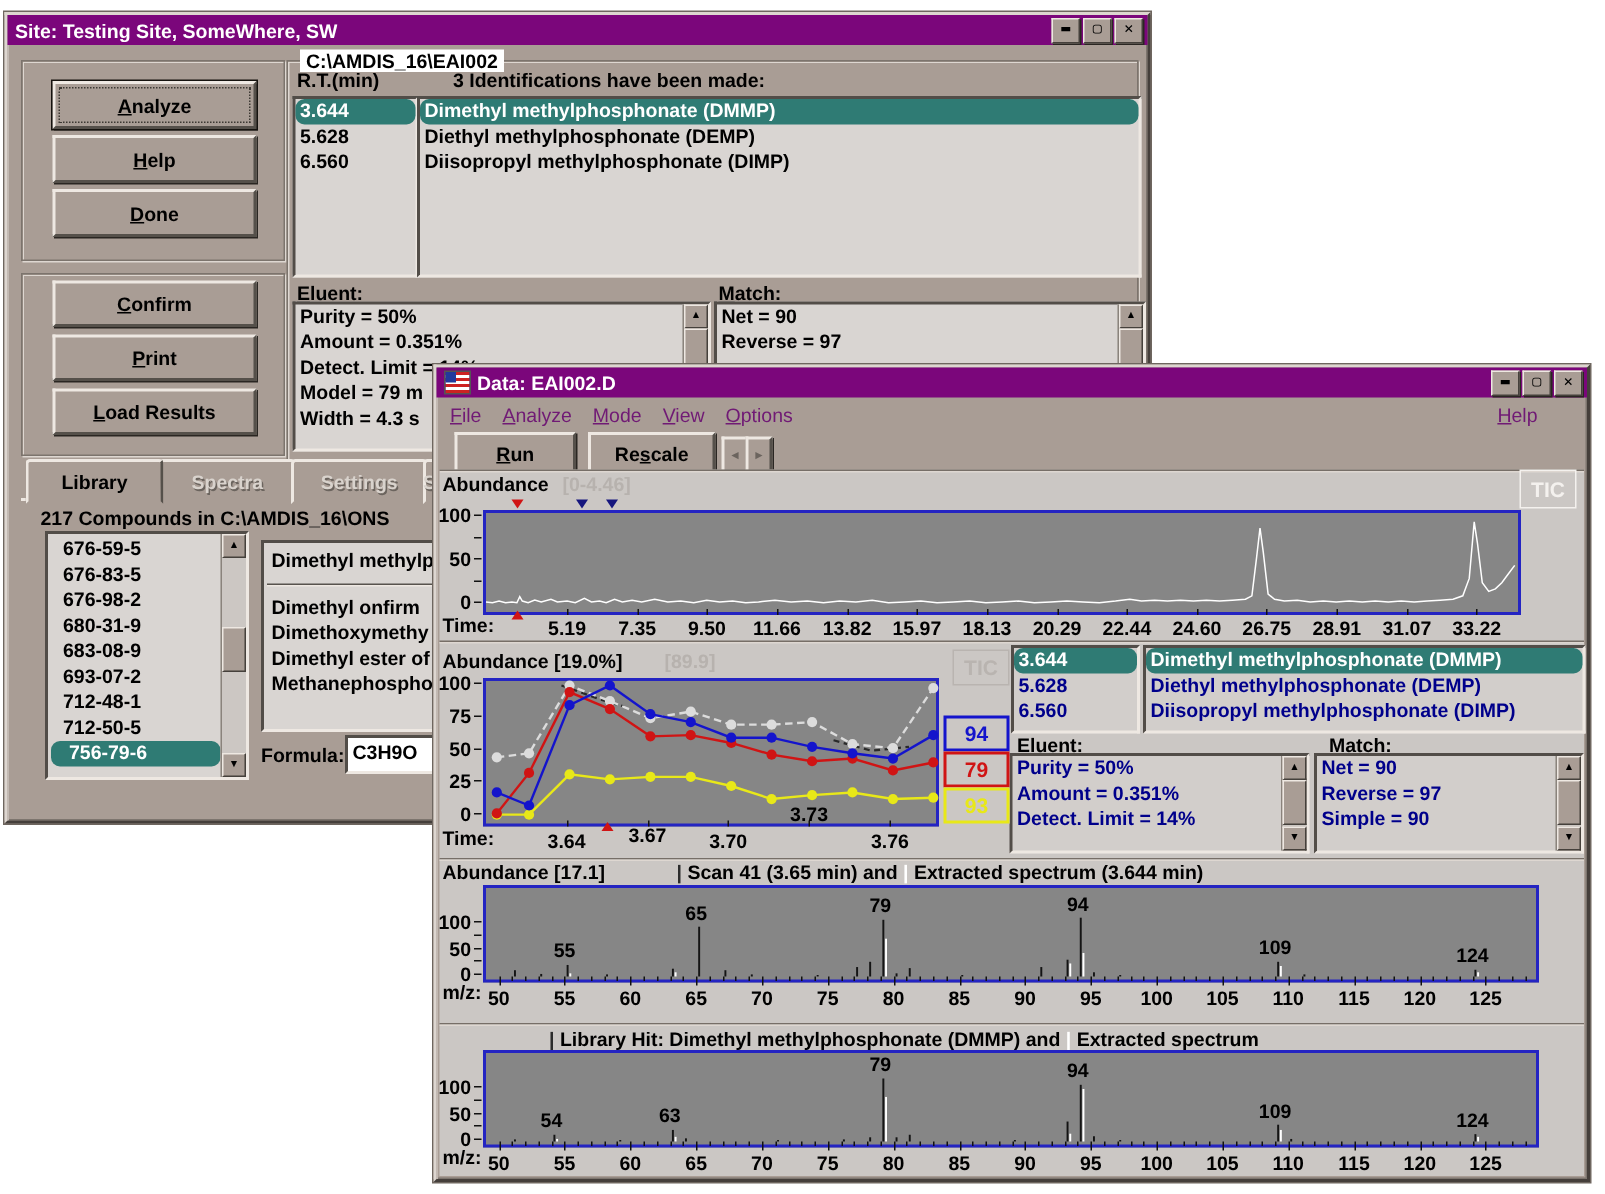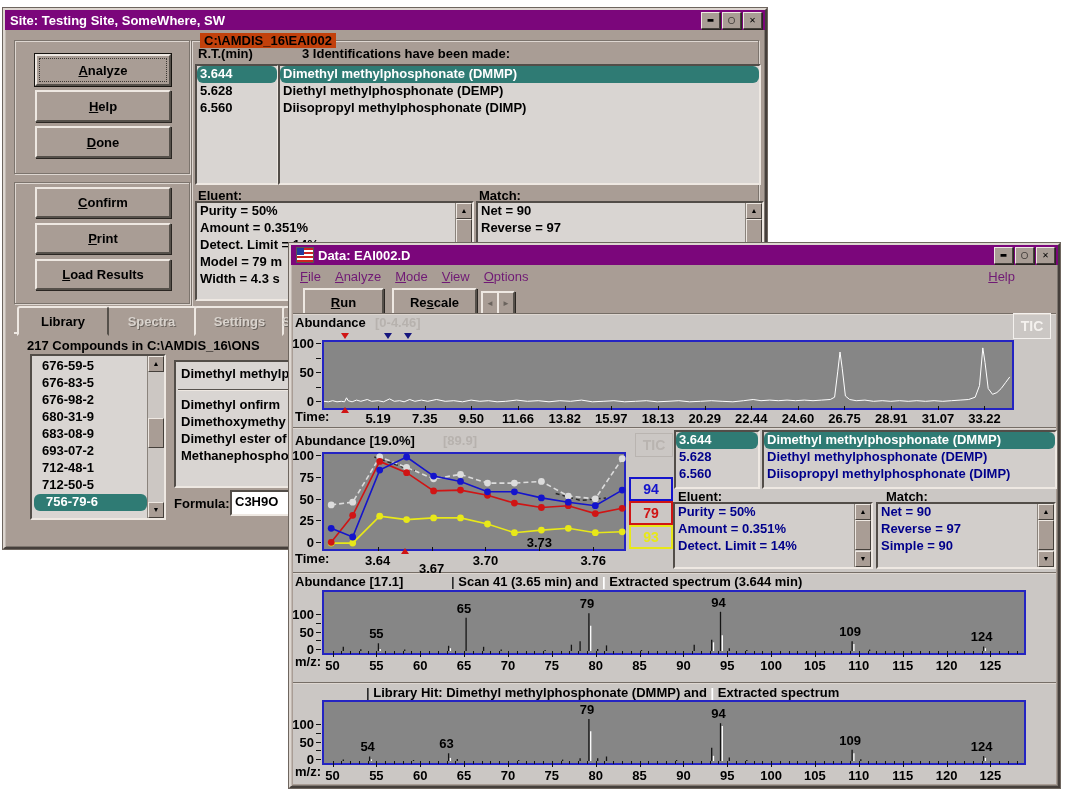--- a/index.html
+++ b/index.html
@@ -19,21 +19,21 @@
          box-shadow:1px 1px 0 #2a2622;color:#000;font:bold 13px "Liberation Sans",sans-serif;
          display:flex;align-items:center;justify-content:center;}
   .btn-default{outline:1px solid #16130f;}
   .btn-default::after{content:"";position:absolute;inset:2px;border:1px dotted #3c3833;}
   .ul{text-decoration:underline;}
   .lbl{position:absolute;font:bold 13px "Liberation Sans",sans-serif;color:#000;white-space:nowrap;}
   .nv{color:#00008b;}
   .ghost{color:#b7b2ae;font-weight:bold;}
   .sunken{position:absolute;background:#d9d5d2;border:2px solid;border-color:#524d48 #eee8e2 #eee8e2 #524d48;}
   .groupbox{position:absolute;border:1px solid #7c746d;box-shadow:1px 1px 0 #ded7d1, inset 1px 1px 0 #ded7d1;}
-  .gb-label{position:absolute;top:-8px;left:8px;background:#c2410c;padding:0 4px;
+  .gb-label{position:absolute;top:-8px;left:8px;background:#ffffff;padding:0 4px;
             font:bold 13px "Liberation Sans",sans-serif;}
   .row{height:17px;line-height:17px;padding:0 3px;font:bold 13px "Liberation Sans",sans-serif;white-space:nowrap;overflow:hidden;border-radius:6px;}
   .sel{background:#2f7b74;color:#fff !important;}
   .plot{position:absolute;background:#868686;border:2px solid #2424c2;}
   .divider{position:absolute;height:0;border-top:1px solid #766e67;border-bottom:1px solid #ded7d1;}
   .tick{position:absolute;width:1px;background:#111;}
   .ticklabel{position:absolute;font:bold 13px "Liberation Sans",sans-serif;color:#000;text-align:center;width:44px;}
   .ylab{position:absolute;font:bold 13px "Liberation Sans",sans-serif;color:#000;text-align:right;width:34px;}
   .ydash{position:absolute;height:1px;background:#111;width:5px;}
   .tri-down{position:absolute;width:0;height:0;border:4px solid transparent;border-top-width:6px;border-bottom:none;}
@@ -180,21 +180,21 @@
         <span class="tb-btn">✕</span>
       </span>
     </div>
 
     <div id="menubar" style="position:absolute;left:2px;top:21px;right:2px;height:20px;display:flex;align-items:center;">
         <span class="menu-item"><span class="ul">F</span>ile</span>
         <span class="menu-item"><span class="ul">A</span>nalyze</span>
         <span class="menu-item"><span class="ul">M</span>ode</span>
         <span class="menu-item"><span class="ul">V</span>iew</span>
         <span class="menu-item"><span class="ul">O</span>ptions</span>
-        <span class="menu-item" style="margin-left: auto; margin-right: 34px;"><span class="ul">H</span>elp</span>
+        <span class="menu-item" style="margin-left: auto; margin-right: 24px;"><span class="ul">H</span>elp</span>
       </div>
 
     <div style="position:absolute;left:0;top:41px;width:100%;height:28px;">
       <div class="btn95" style="left:12px;top:2px;width:77px;height:25px;"><span class="ul">R</span>un</div>
       <div class="btn95" style="left:101px;top:2px;width:81px;height:25px;">Re<span class="ul">s</span>cale</div>
       <div class="btn95" style="left:190px;top:5px;width:14px;height:20px;font-size:8px;color:#6b645e;">◄</div>
       <div class="btn95" style="left:206px;top:5px;width:14px;height:20px;font-size:8px;color:#6b645e;">►</div>
     </div>
 
     <div id="content" style="position:absolute;left:2px;top:68px;right:2px;bottom:2px;background:#cbc7c4;border-top:1px solid #766e67;box-shadow:inset 0 1px 0 #ded7d1;"></div>
@@ -441,21 +441,21 @@
       <div class="ylab" style="left: -11px; top: 224.75px;">75</div>
       <div class="ydash" style="left: 25px; top: 253.5px;"></div>
       <div class="ylab" style="left: -11px; top: 246.5px;">50</div>
       <div class="ydash" style="left: 25px; top: 275.25px;"></div>
       <div class="ylab" style="left: -11px; top: 268.25px;">25</div>
       <div class="ydash" style="left: 25px; top: 297px;"></div>
       <div class="ylab" style="left: -11px; top: 290px;">0</div>
       <div class="tick" style="left: 86.6886px; top: 302px; height: 4px;"></div>
       <div class="ticklabel" style="left: 64.6886px; top: 308px;">3.64</div>
       <div class="tick" style="left: 140.581px; top: 302px; height: 4px;"></div>
-      <div class="ticklabel" style="left: 118.581px; top: 316px; text-align: center;">3.67</div>
+      <div class="ticklabel" style="left: 118.581px; top: 304px; text-align: center;">3.67</div>
       <div class="tick" style="left: 194.473px; top: 302px; height: 4px;"></div>
       <div class="ticklabel" style="left: 172.473px; top: 308px;">3.70</div>
       <div class="tick" style="left: 248.365px; top: 302px; height: 4px;"></div>
       <div class="ticklabel" style="left: 226.365px; top: 290px;">3.73</div>
       <div class="tick" style="left: 302.257px; top: 302px; height: 4px;"></div>
       <div class="ticklabel" style="left: 280.257px; top: 308px;">3.76</div>
       <div class="tri-up" style="left: 109.635px; top: 303px; border-bottom-color: rgb(208, 20, 20);"></div>
       <div class="specline-label" style="left: 70.386px; top: 381.3px;">55</div>
       <div class="specline-label" style="left: 158.105px; top: 355.75px;">65</div>
       <div class="specline-label" style="left: 280.912px; top: 351.2px;">79</div>

